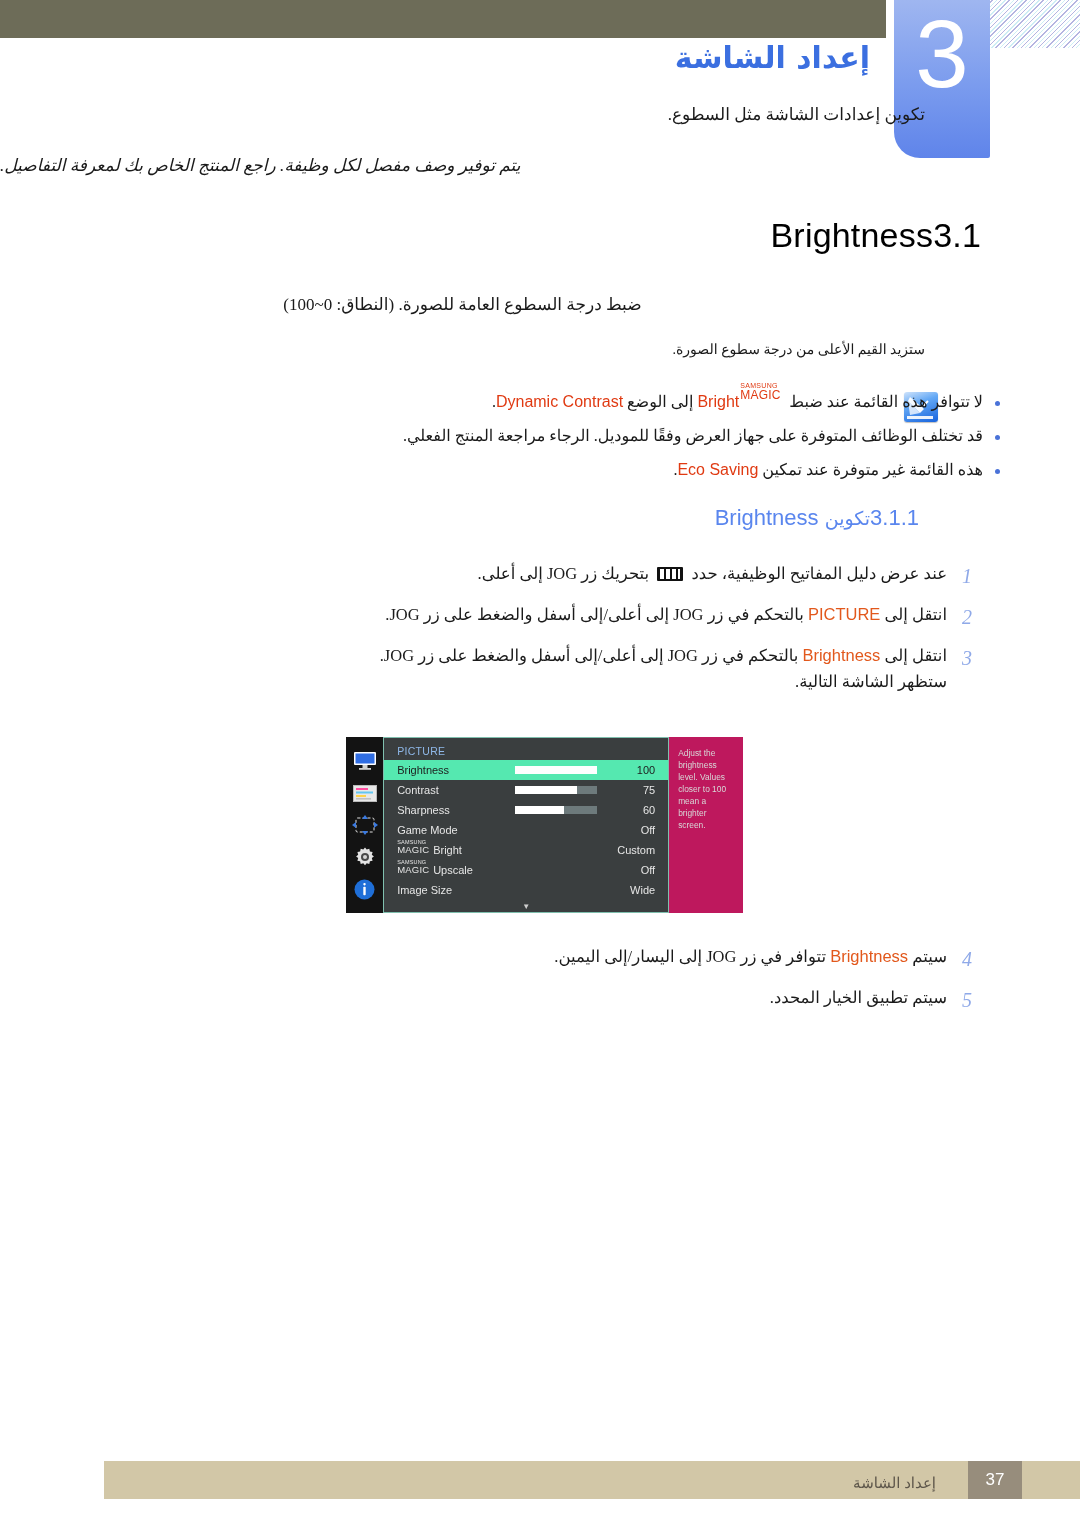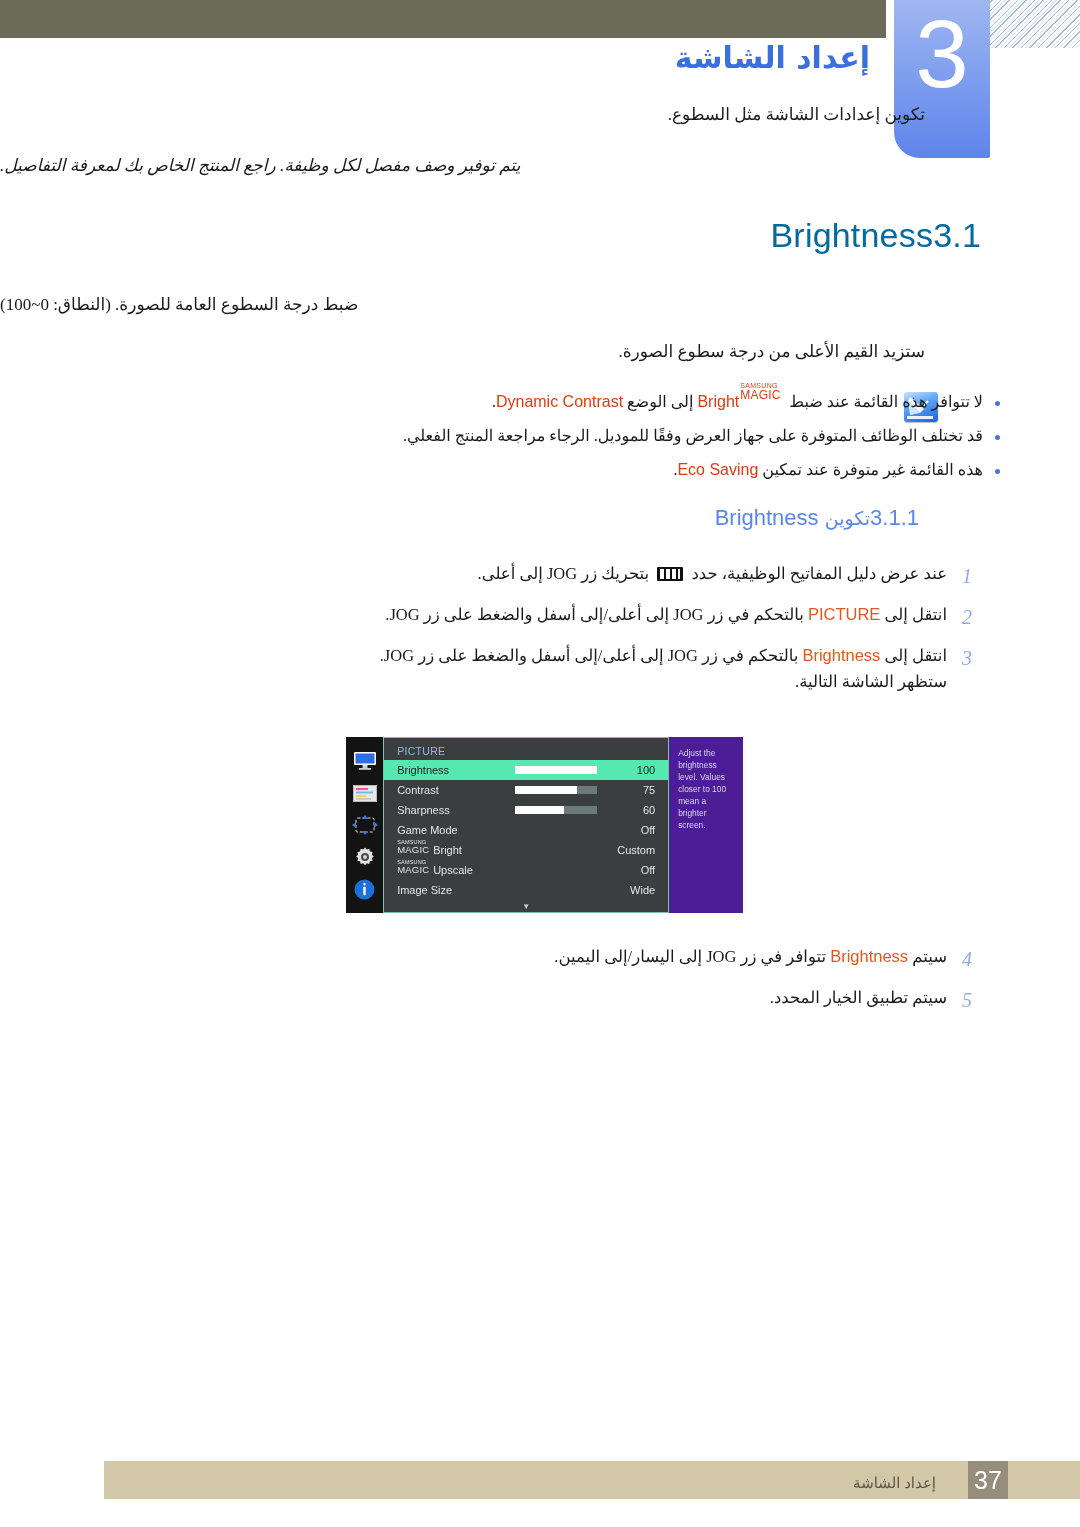--- a/index.html
+++ b/index.html
@@ -102,21 +102,21 @@
 
   
   .h-31 {
     position: absolute;
     top: 216px; left: 0;
     width: 1005px;
     text-align: right;
     font-family: "Liberation Sans", sans-serif;
     font-size: 34px;
     font-weight: 400;
-    color: #0369a1;
+    color: #000000;
     letter-spacing: 0.2px;
   }
   .h-31 .num { margin-right: 24px; display: inline-block; }
 
   .h-311 {
     position: absolute;
     top: 505px; left: 0;
     width: 947px;
     text-align: right;
     font-family: "Liberation Sans", sans-serif;
@@ -125,29 +125,29 @@
     color: #5a86ee;
   }
   .h-311 .num { margin-right: 28px; display: inline-block; }
   .h-311 .ar { font-family: "DejaVu Sans", sans-serif; font-size: 19px; }
 
   
   .p-range {
     position: absolute;
     top: 294px; left: 0;
     width: 925px;
-    text-align: left;
+    text-align: center;
     font-size: 17px;
   }
   .p-values {
     position: absolute;
     top: 341px; left: 0;
     width: 925px;
     text-align: right;
-    font-size: 17px;
+    font-size: 14px;
   }
 
   
   .note-block {
     position: absolute;
     top: 390px;
     left: 0;
     width: 1010px;
   }
   .note-icon {
@@ -353,21 +353,21 @@
     position: absolute;
     bottom: 1px;
     left: 0; right: 0;
     text-align: center;
     color: #cfcfcf;
     font-size: 8px;
     line-height: 8px;
   }
   .osd-help {
     width: 97px;
-    background: #4c1d95;
+    background: #be185d;
     color: #d8d8d8;
     font-size: 8.4px;
     line-height: 1.42;
     padding: 11px 7px 0 9px;
     box-sizing: border-box;
   }
 
   
   .footer-bar {
     position: absolute;
@@ -385,26 +385,26 @@
     text-align: right;
     font-size: 15px;
     color: #5d564a;
     padding-right: 18px;
     box-sizing: border-box;
   }
   .page-box {
     position: absolute;
     bottom: 28px;
     left: 968px;
-    width: 40px;
+    width: 54px;
     height: 38px;
     background: #978d7c;
     color: #ffffff;
     font-family: "Liberation Sans", sans-serif;
-    font-size: 25px;
+    font-size: 17px;
     display: flex;
     align-items: center;
     justify-content: center;
   }
 </style>
 </head>
 <body>
 
 <div class="header-band"></div>
 <div class="stripes"></div>

